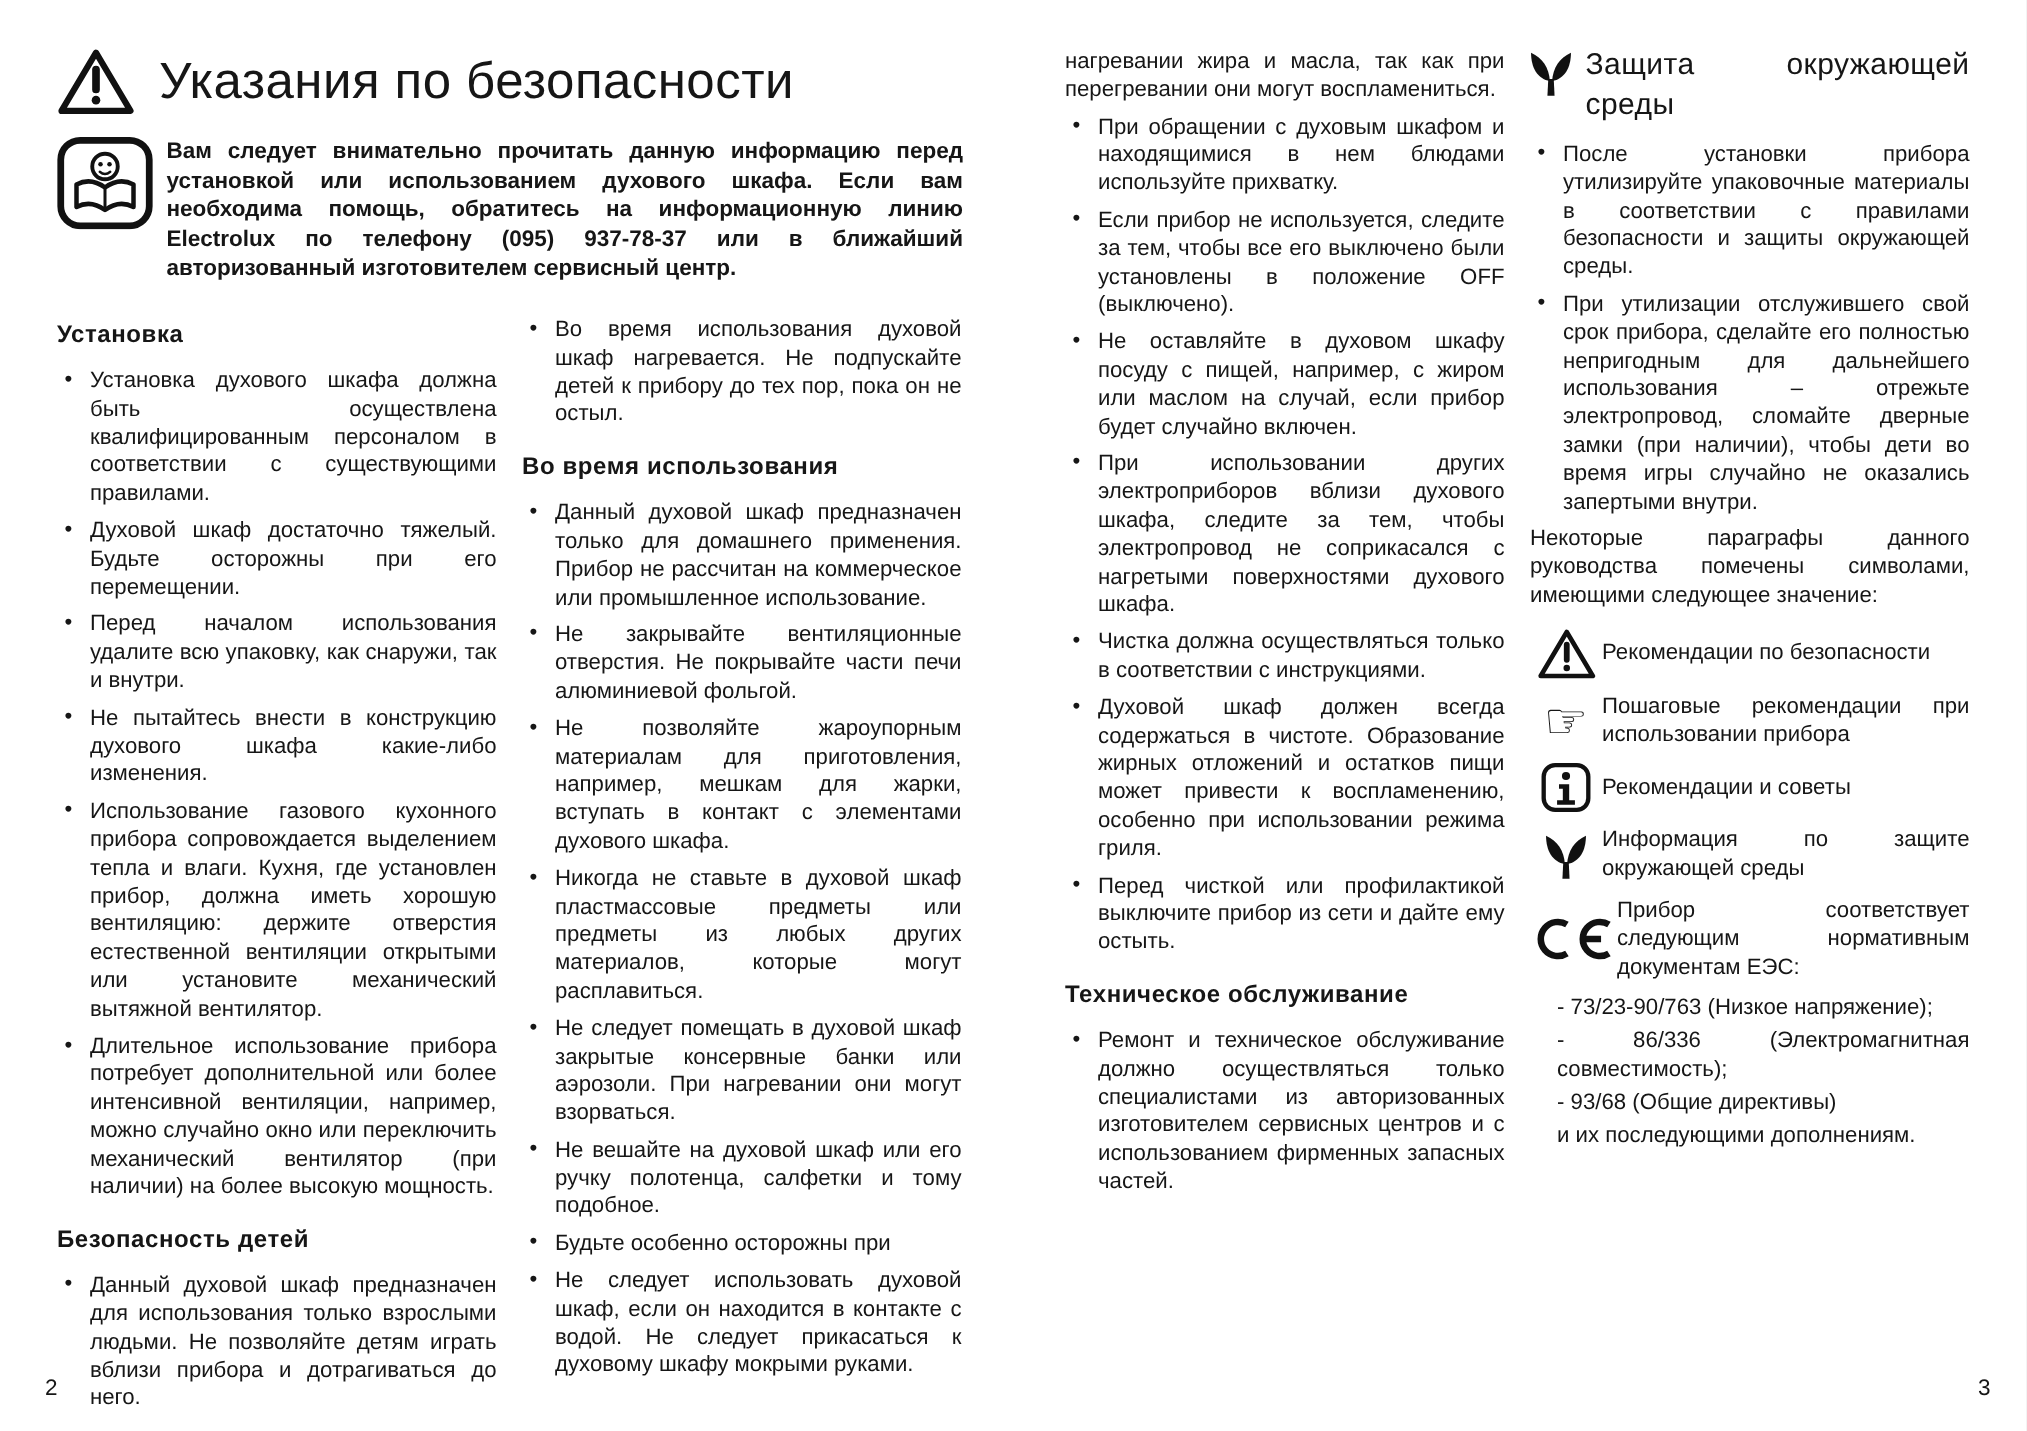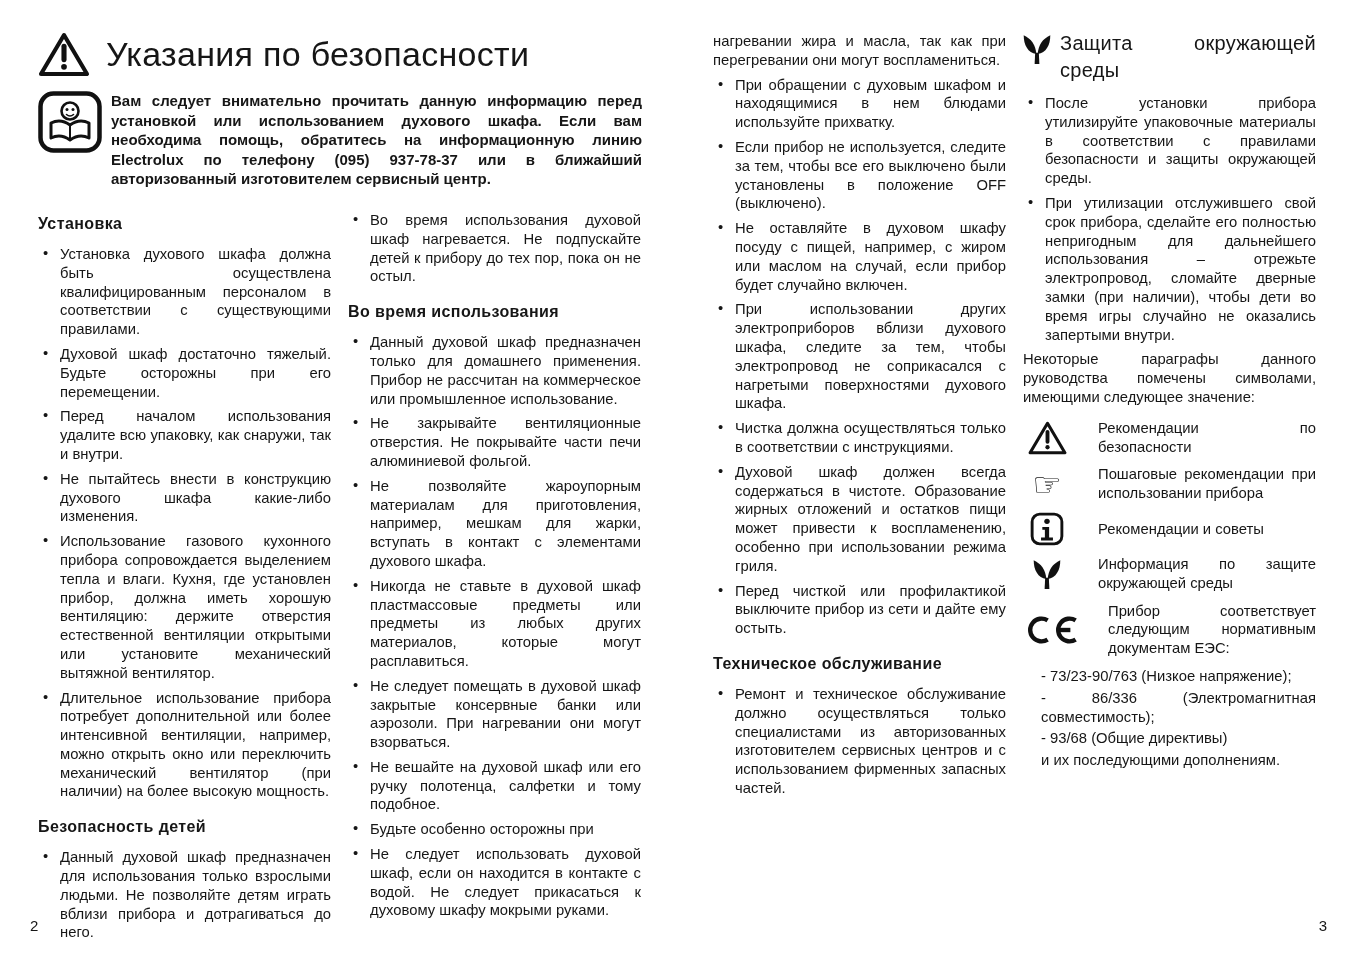--- a/index.html
+++ b/index.html
@@ -2,21 +2,21 @@
 <html lang="ru"><head>
 <meta charset="utf-8">
 <style>
   * { margin:0; padding:0; box-sizing:border-box; }
   html,body { background:#e9e9e9; }
   .sheet {
     position:relative; width:1351px; height:954px; background:#ffffff;
     font-family:"Liberation Sans","DejaVu Sans",sans-serif; color:#161616;
     overflow:hidden;
   }
-  .spread { display:flex; gap:68px; padding:30px 34px 0 38px;justify-content:space-between; }
+  .spread { display:flex; gap:68px; padding:30px 34px 0 38px; }
   .half { width:604px; }
   .cols { display:flex; gap:17px; }
   .col { width:293px; font-size:14.8px; line-height:18.8px; text-align:justify; }
 
   
   .title-row { display:flex; align-items:center; gap:16px; margin:2px 0 14px 0; }
   .page-title { font-size:34px; font-weight:400; letter-spacing:.3px; white-space:nowrap; }
   .intro-row { display:flex; gap:9px; margin-bottom:20px; }
   .intro-icon { flex:none; }
   .intro-text { font-weight:bold; font-size:15px; line-height:19.6px; text-align:justify; }
@@ -27,21 +27,21 @@
   ul.bullets { list-style:none; }
   ul.bullets li { position:relative; padding-left:22px; margin-bottom:6px; }
   ul.bullets li::before { content:"•"; position:absolute; left:5px; top:-1px; }
 
   .cont { margin-bottom:6px; }
 
   .graybox { background:#c7c7c7; padding:3px 5px 4px 4px; margin:12px 0 14px 0; }
 
   .symbols-intro { margin-bottom:12px; }
 
-  .legend-item { display:flex; align-items:center; gap:27px; margin-bottom:9px; }
+  .legend-item { display:flex; align-items:center; gap:0; margin-bottom:9px; }
   .legend-icon { width:48px; flex:none; display:flex; justify-content:center; align-items:center; }
   .legend-icon.wide { width:58px; }
   .legend-text { flex:1; }
   .hand-glyph { font-family:"DejaVu Sans",sans-serif; font-size:33px; line-height:33px; }
 
   .env-heading { font-size:20px; font-weight:400; letter-spacing:.3px; line-height:27px; margin:0 0 10px 0; }
   .env-icon { float:left; margin:3px 9px 2px 0; }
 
   .directives { padding-left:18px; }
   .directives div { margin-bottom:3px; text-align:justify; }
@@ -89,21 +89,21 @@
       <div class="cols">
 
         <div class="col">
           <h2 class="sec">Установка</h2>
           <ul class="bullets">
             <li>Установка духового шкафа должна быть осуществлена квалифицированным персоналом в соответствии с существующими правилами.</li>
             <li>Духовой шкаф достаточно тяжелый. Будьте осторожны при его перемещении.</li>
             <li>Перед началом использования удалите всю упаковку, как снаружи, так и внутри.</li>
             <li>Не пытайтесь внести в конструкцию духового шкафа какие-либо изменения.</li>
             <li>Использование газового кухонного прибора сопровождается выделением тепла и влаги. Кухня, где установлен прибор, должна иметь хорошую вентиляцию: держите отверстия естественной вентиляции открытыми или установите механический вытяжной вентилятор.</li>
-            <li>Длительное использование прибора потребует дополнительной или более интенсивной вентиляции, например, можно открыть окно или переключить механический вентилятор (при наличии) на более высокую мощность.</li>
+            <li>Длительное использование прибора потребует дополнительной или более интенсивной вентиляции, например, можно случайно окно или переключить механический вентилятор (при наличии) на более высокую мощность.</li>
           </ul>
           <h2 class="sec">Безопасность детей</h2>
           <ul class="bullets">
             <li>Данный духовой шкаф предназначен для использования только взрослыми людьми. Не позволяйте детям играть вблизи прибора и дотрагиваться до него.</li>
           </ul>
         </div>
 
         <div class="col">
           <ul class="bullets firsttop">
             <li>Во время использования духовой шкаф нагревается. Не подпускайте детей к прибору до тех пор, пока он не остыл.</li>

